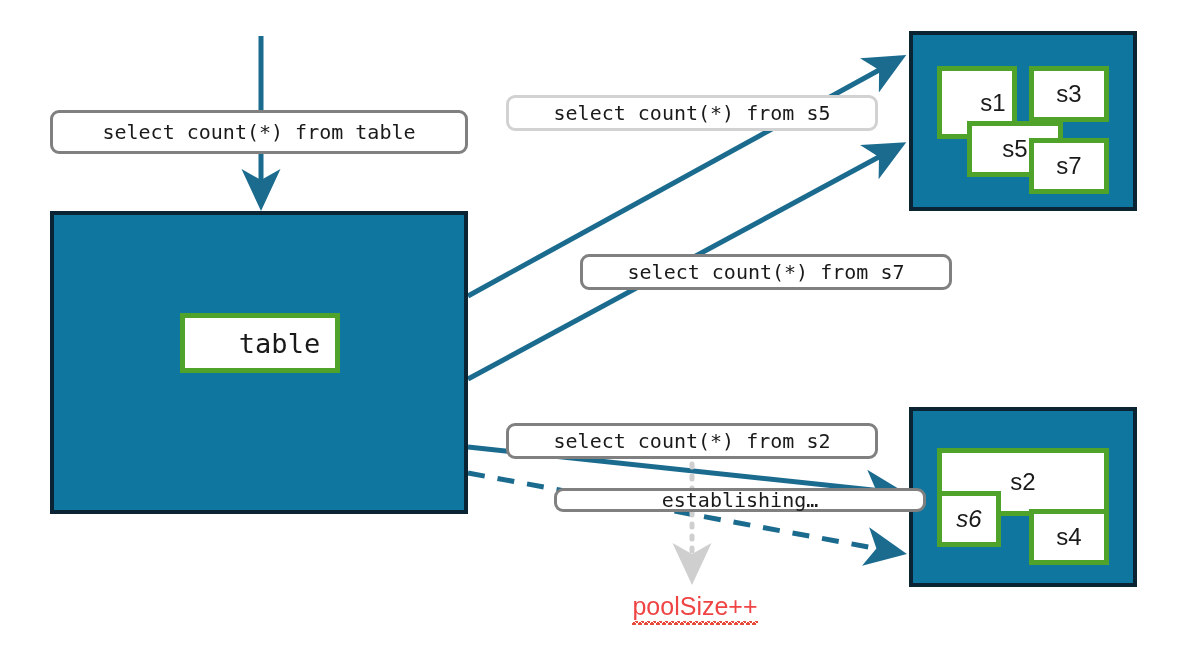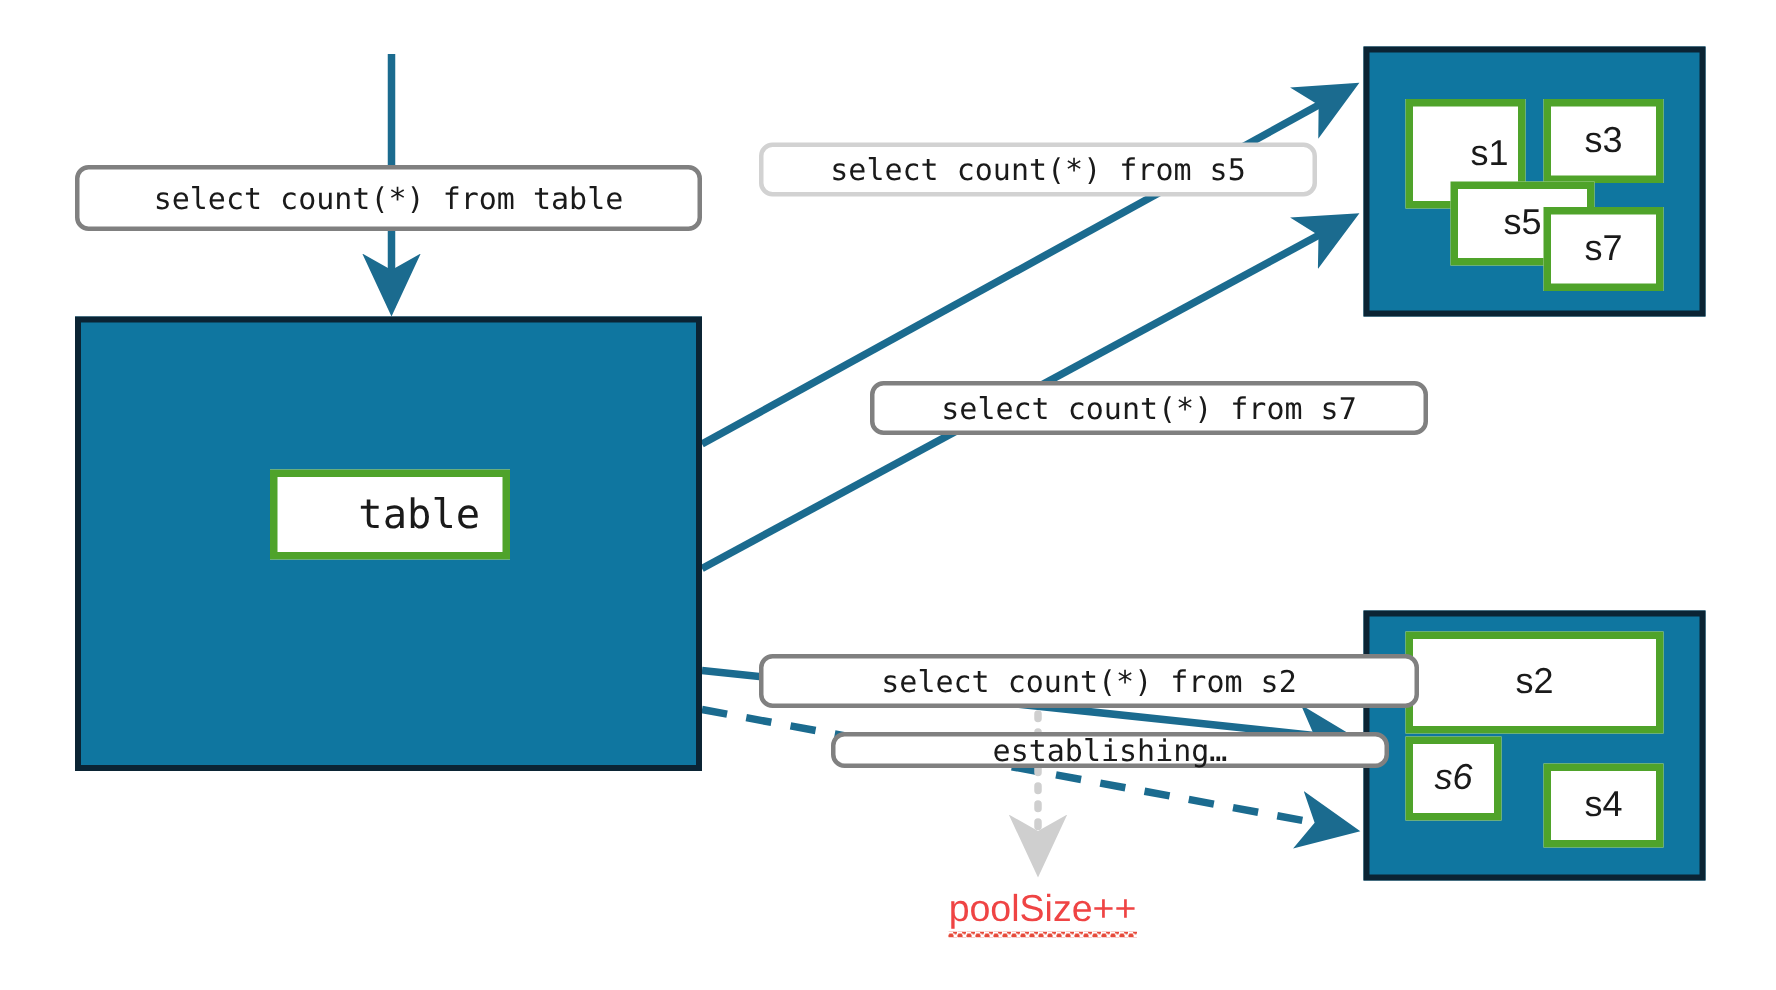--- a/index.html
+++ b/index.html
@@ -34,21 +34,21 @@
   .node.mono{font-family:"DejaVu Sans Mono", monospace;font-size:27px;padding-left:39px;}
   .node.sans{font-family:"Liberation Sans", sans-serif;font-size:24px;}
 
   #node-table{left:180px;top:313px;width:160px;height:60px;}
 
   #node-s1{left:937px;top:66px;width:80px;height:73px;padding-left:32px;}
   #node-s3{left:1029px;top:66px;width:80px;height:56px;}
   #node-s5{left:937px;top:121px;width:96px;height:56px;margin-left:30px;}
   #node-s7{left:1029px;top:138px;width:80px;height:56px;}
 
-  #node-s2{left:937px;top:421px;width:172px;height:68px;}
+  #node-s2{left:937px;top:448px;width:172px;height:68px;}
   #node-s6{left:937px;top:491px;width:64px;height:56px;font-style:italic;}
   #node-s4{left:1029px;top:509px;width:80px;height:56px;}
 
   
   .qlabel{
     position:absolute;
     background:#ffffff;
     border:3px solid #808080;
     border-radius:9px;
     box-sizing:border-box;
@@ -58,21 +58,21 @@
     color:#1a1a1a;
     white-space:nowrap;
     letter-spacing:0px;
   }
   .qlabel.back{border-color:#d2d2d2;}
 
   #lbl-table{left:50px;top:110px;width:418px;height:44px;z-index:6;}
   #lbl-s5{left:506px;top:95px;width:372px;height:36px;z-index:5;}
   #lbl-s3{left:506px;top:124px;width:372px;height:36px;z-index:6;}
   #lbl-s7{left:580px;top:254px;width:372px;height:36px;z-index:6;}
-  #lbl-s2{left:506px;top:436px;width:440px;height:36px;z-index:6;}
+  #lbl-s2{left:506px;top:423px;width:372px;height:36px;z-index:6;}
   #lbl-est{left:506px;top:488px;width:372px;height:24px;z-index:6;margin-left:48px;}
 
   
   #poolsize{
     position:absolute;left:580px;top:592px;width:230px;
     text-align:center;
     font-family:"Liberation Sans", sans-serif;
     font-size:25px;color:#ef4444;
     white-space:nowrap;
     z-index:3;

